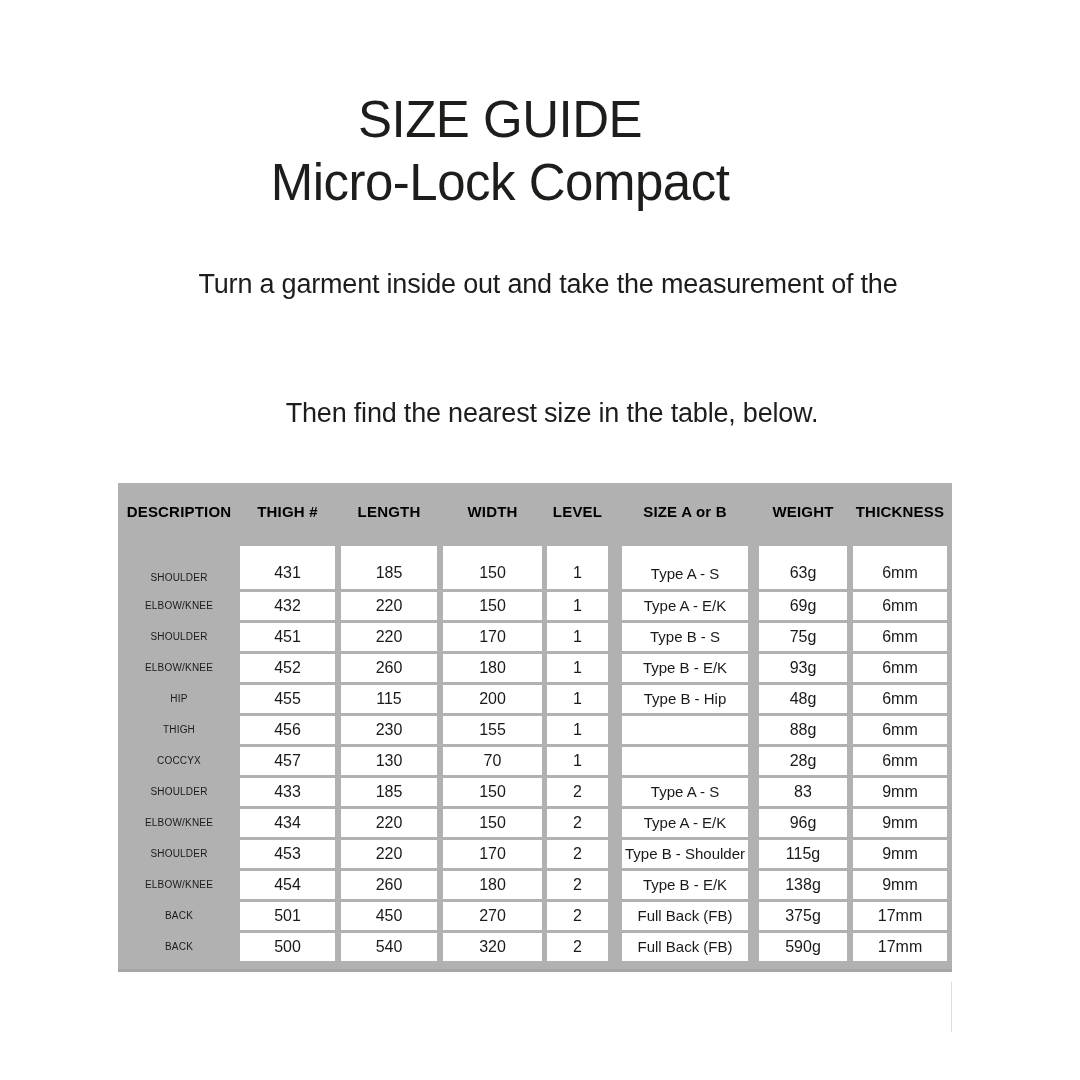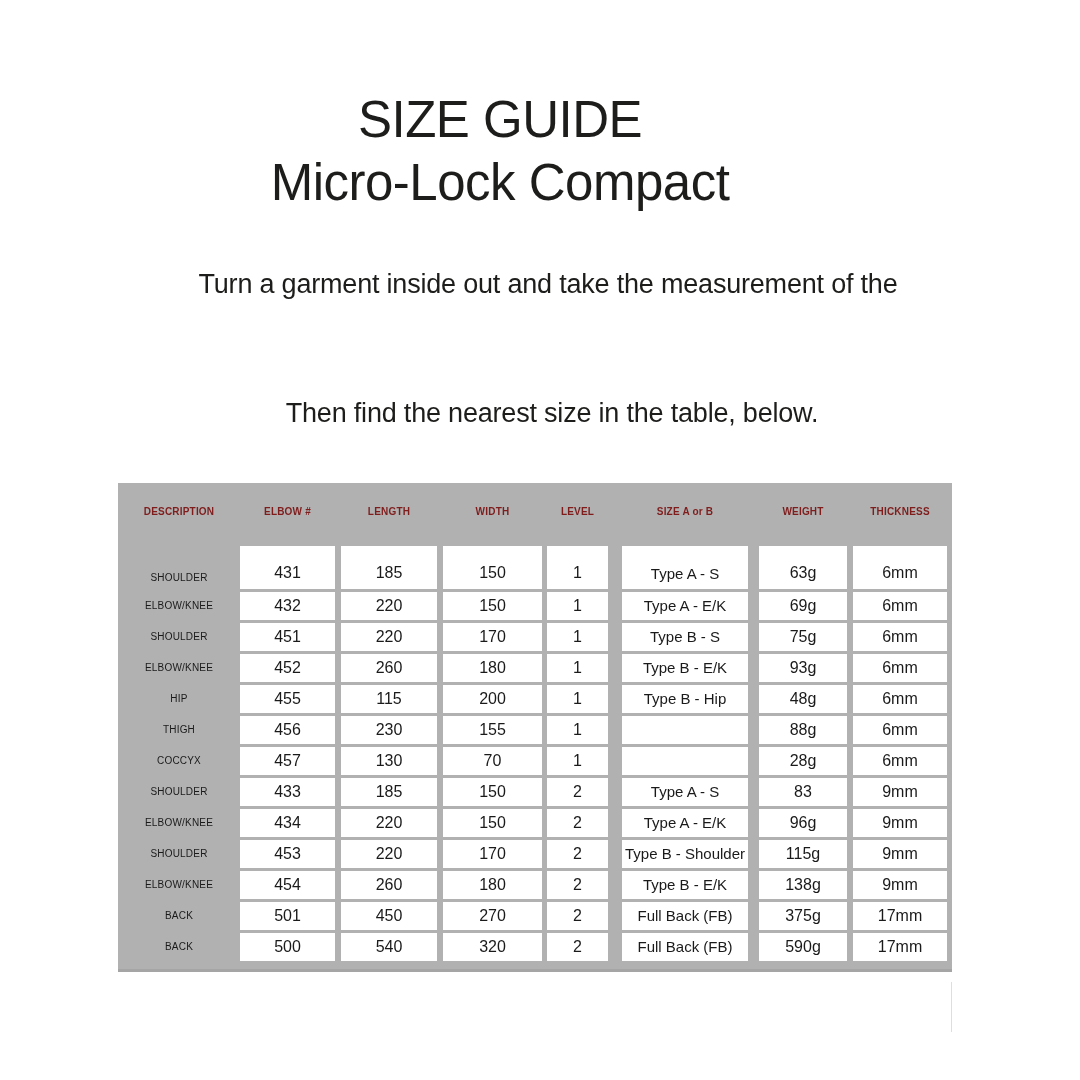--- a/index.html
+++ b/index.html
@@ -64,24 +64,24 @@
     padding-bottom: 7px;
     border-bottom: 3px solid #a5a5a5;
   }
   .header-row {
     display: flex;
     height: 57px;
     align-items: center;
   }
   .header-cell {
     font-weight: 700;
-    font-size: 10px;
+    font-size: 15px;
     text-align: center;
     letter-spacing: 0.2px;
-    color: #7f1d1d;
+    color: #000000;
   }
   .data-row { display: flex; height: 31px; }
   .data-row.first { height: 50px; }
   .cell {
     display: flex;
     align-items: center;
     justify-content: center;
     font-size: 16px;
     color: #1a1a1a;
   }
@@ -134,21 +134,21 @@
 
   <p class="instructions-1">
     <span>Turn a garment inside out and take the measurement of the</span>
   </p>
 
   <p class="instructions-2">Then find the nearest size in the table, below.</p>
 
   <div class="size-table">
     <div class="header-row">
       <div class="header-cell c-desc">DESCRIPTION</div>
-      <div class="header-cell c-part">ELBOW #</div>
+      <div class="header-cell c-part">THIGH #</div>
       <div class="header-cell c-length">LENGTH</div>
       <div class="header-cell c-width">WIDTH</div>
       <div class="header-cell c-level">LEVEL</div>
       <div class="header-cell c-size">SIZE A or B</div>
       <div class="header-cell c-weight">WEIGHT</div>
       <div class="header-cell c-thickness">THICKNESS</div>
     </div>
     <div>
         <div class="data-row first">
           <div class="cell desc-cell c-desc">SHOULDER</div>

